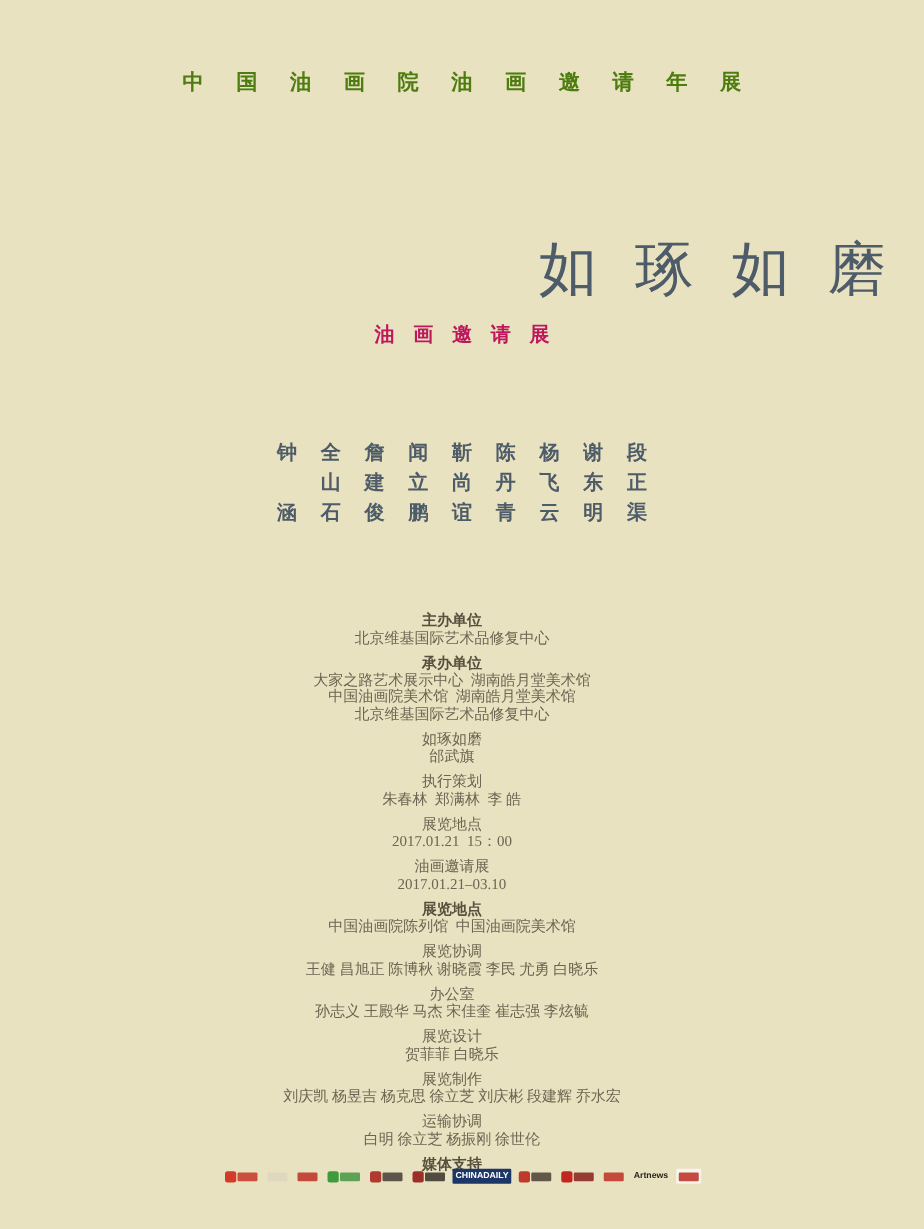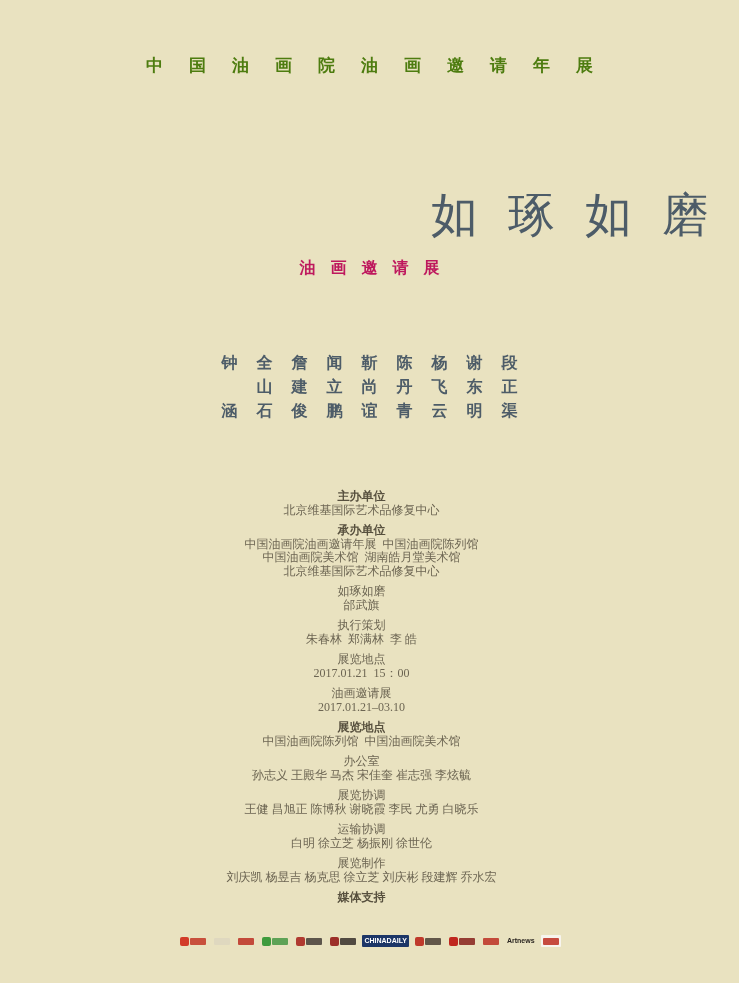--- a/index.html
+++ b/index.html
@@ -120,21 +120,21 @@
       <span class="artist-cell">渠</span>
     </div>
 
   <div class="credits">
       <div class="credit-section">
         <div class="credit-heading bold">主办单位</div>
         <div class="credit-line">北京维基国际艺术品修复中心</div>
       </div>
       <div class="credit-section">
         <div class="credit-heading bold">承办单位</div>
-        <div class="credit-line">中国油画院油画邀请年展  中国油画院陈列馆</div>
+        <div class="credit-line">大家之路艺术展示中心  湖南皓月堂美术馆</div>
         <div class="credit-line">中国油画院美术馆  湖南皓月堂美术馆</div>
         <div class="credit-line">北京维基国际艺术品修复中心</div>
       </div>
       <div class="credit-section">
         <div class="credit-heading">如琢如磨</div>
         <div class="credit-line">邰武旗</div>
       </div>
       <div class="credit-section">
         <div class="credit-heading">执行策划</div>
         <div class="credit-line">朱春林  郑满林  李 皓</div>
@@ -145,34 +145,38 @@
       </div>
       <div class="credit-section">
         <div class="credit-heading">油画邀请展</div>
         <div class="credit-line">2017.01.21–03.10</div>
       </div>
       <div class="credit-section">
         <div class="credit-heading bold">展览地点</div>
         <div class="credit-line">中国油画院陈列馆  中国油画院美术馆</div>
       </div>
       <div class="credit-section">
+        <div class="credit-heading">展览协调</div>
+        <div class="credit-line">王健 昌旭正 陈博秋 谢晓霞 李民 尤勇 白晓乐</div>
+      </div>
+      <div class="credit-section">
         <div class="credit-heading">办公室</div>
         <div class="credit-line">孙志义 王殿华 马杰 宋佳奎 崔志强 李炫毓</div>
       </div>
       <div class="credit-section">
-        <div class="credit-heading">展览协调</div>
-        <div class="credit-line">王健 昌旭正 陈博秋 谢晓霞 李民 尤勇 白晓乐</div>
+        <div class="credit-heading">展览设计</div>
+        <div class="credit-line">贺菲菲 白晓乐</div>
+      </div>
+      <div class="credit-section">
+        <div class="credit-heading">展览制作</div>
+        <div class="credit-line">刘庆凯 杨昱吉 杨克思 徐立芝 刘庆彬 段建辉 乔水宏</div>
       </div>
       <div class="credit-section">
         <div class="credit-heading">运输协调</div>
         <div class="credit-line">白明 徐立芝 杨振刚 徐世伦</div>
-      </div>
-      <div class="credit-section">
-        <div class="credit-heading">展览制作</div>
-        <div class="credit-line">刘庆凯 杨昱吉 杨克思 徐立芝 刘庆彬 段建辉 乔水宏</div>
       </div>
       <div class="credit-section">
         <div class="credit-heading bold">媒体支持</div>
       </div>
     </div>
 
   <div class="media-logo-row">
       <span class="logo">
         <i class="logo-icon" style="background: rgb(210, 59, 40);"></i>
         <i class="logo-bar" style="background: rgb(196, 64, 46);"></i>

